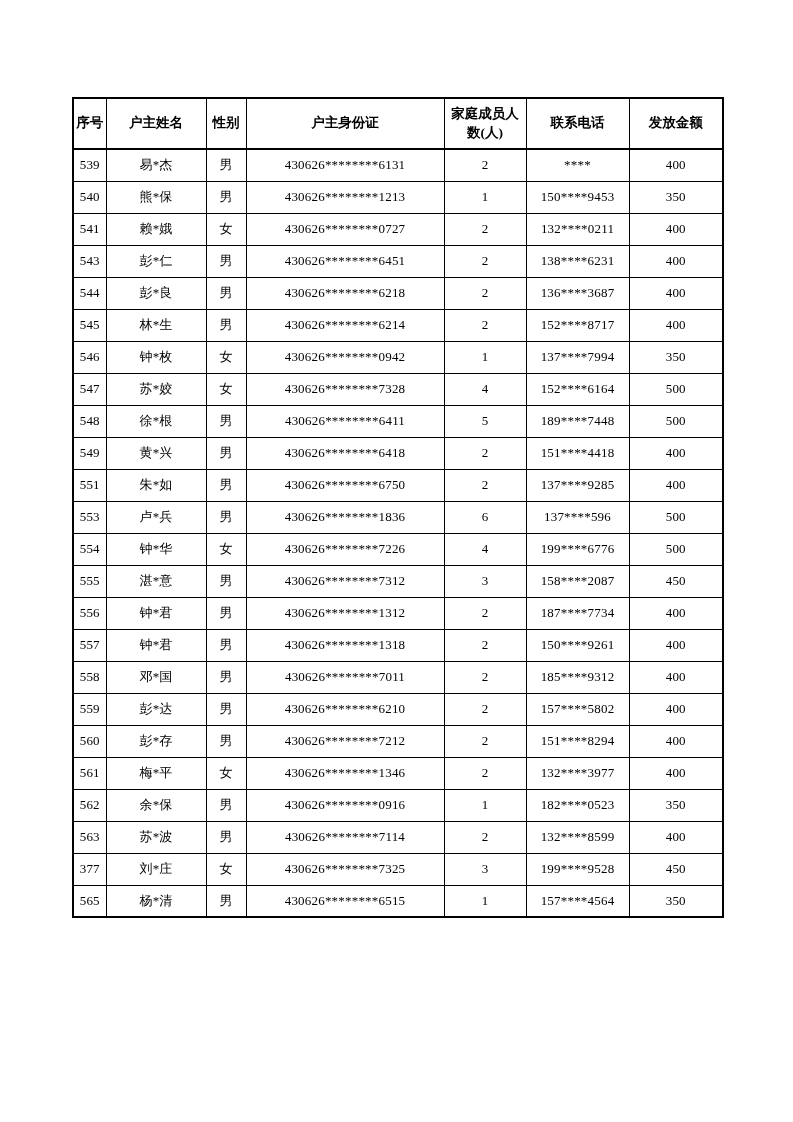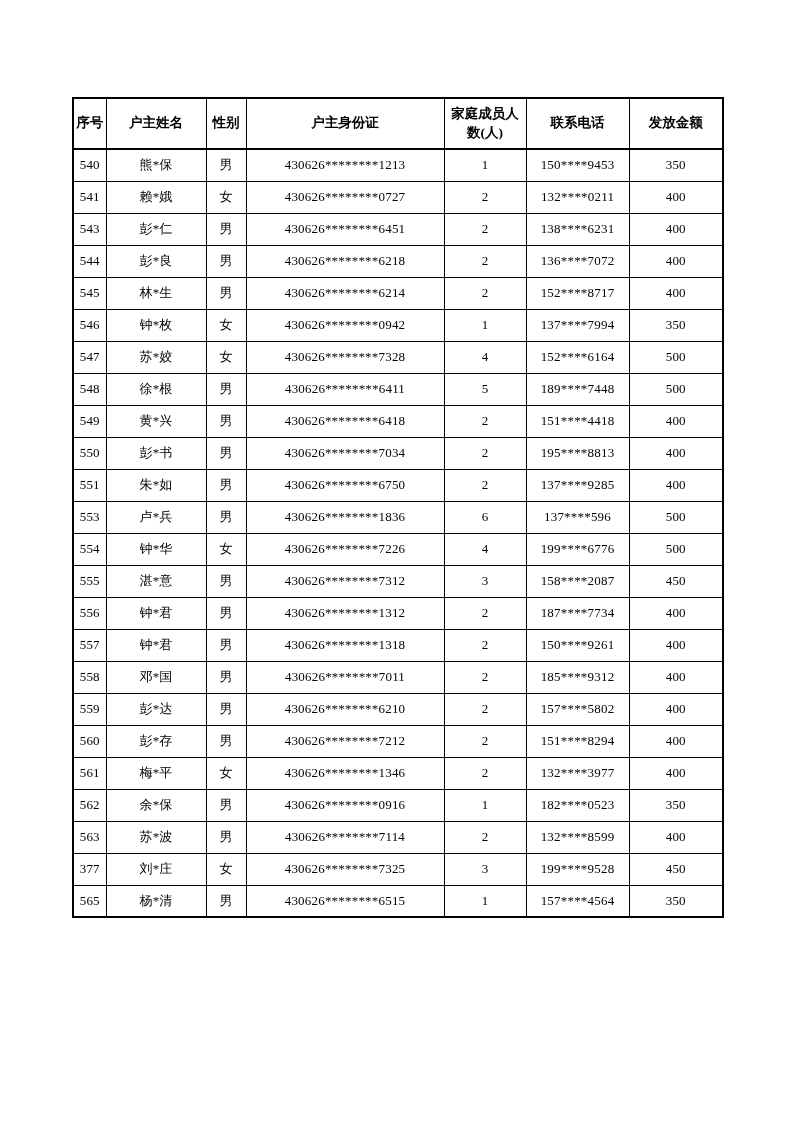--- a/index.html
+++ b/index.html
@@ -71,20 +71,29 @@
         <th>户主姓名</th>
         <th>性别</th>
         <th>户主身份证</th>
         <th>家庭成员人数(人)</th>
         <th>联系电话</th>
         <th>发放金额</th>
       </tr>
     </thead>
     <tbody>
         <tr>
+          <td>539</td>
+          <td>易*杰</td>
+          <td>男</td>
+          <td>430626********6131</td>
+          <td>2</td>
+          <td>****</td>
+          <td>400</td>
+        </tr>
+        <tr>
           <td>540</td>
           <td>熊*保</td>
           <td>男</td>
           <td>430626********1213</td>
           <td>1</td>
           <td>150****9453</td>
           <td>350</td>
         </tr>
         <tr>
           <td>541</td>
@@ -103,21 +112,21 @@
           <td>2</td>
           <td>138****6231</td>
           <td>400</td>
         </tr>
         <tr>
           <td>544</td>
           <td>彭*良</td>
           <td>男</td>
           <td>430626********6218</td>
           <td>2</td>
-          <td>136****7072</td>
+          <td>136****3687</td>
           <td>400</td>
         </tr>
         <tr>
           <td>545</td>
           <td>林*生</td>
           <td>男</td>
           <td>430626********6214</td>
           <td>2</td>
           <td>152****8717</td>
           <td>400</td>
@@ -149,29 +158,20 @@
           <td>189****7448</td>
           <td>500</td>
         </tr>
         <tr>
           <td>549</td>
           <td>黄*兴</td>
           <td>男</td>
           <td>430626********6418</td>
           <td>2</td>
           <td>151****4418</td>
-          <td>400</td>
-        </tr>
-        <tr>
-          <td>550</td>
-          <td>彭*书</td>
-          <td>男</td>
-          <td>430626********7034</td>
-          <td>2</td>
-          <td>195****8813</td>
           <td>400</td>
         </tr>
         <tr>
           <td>551</td>
           <td>朱*如</td>
           <td>男</td>
           <td>430626********6750</td>
           <td>2</td>
           <td>137****9285</td>
           <td>400</td>

